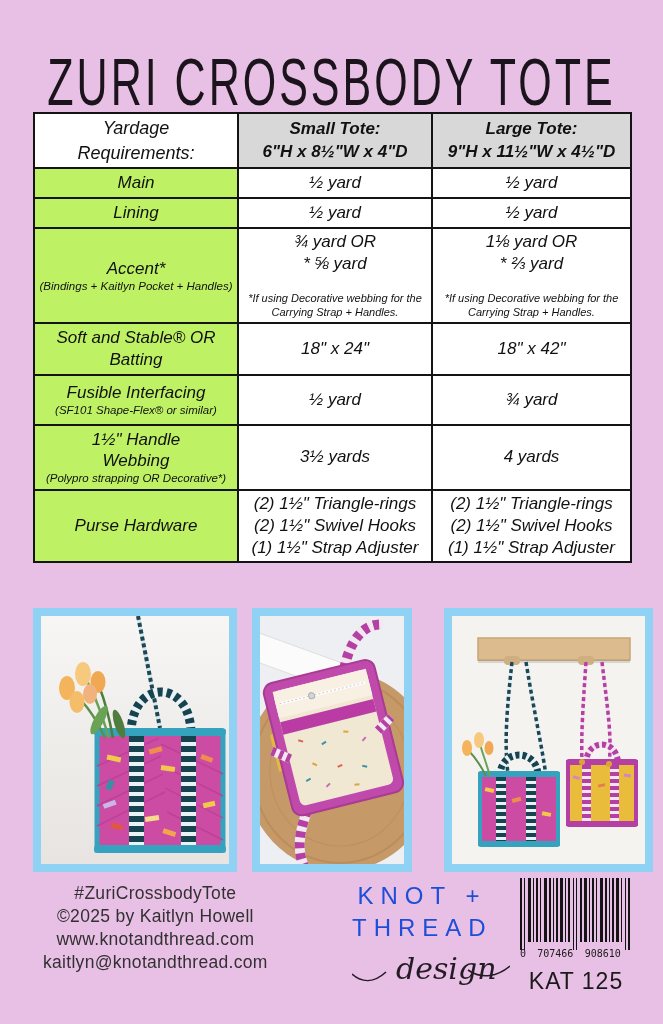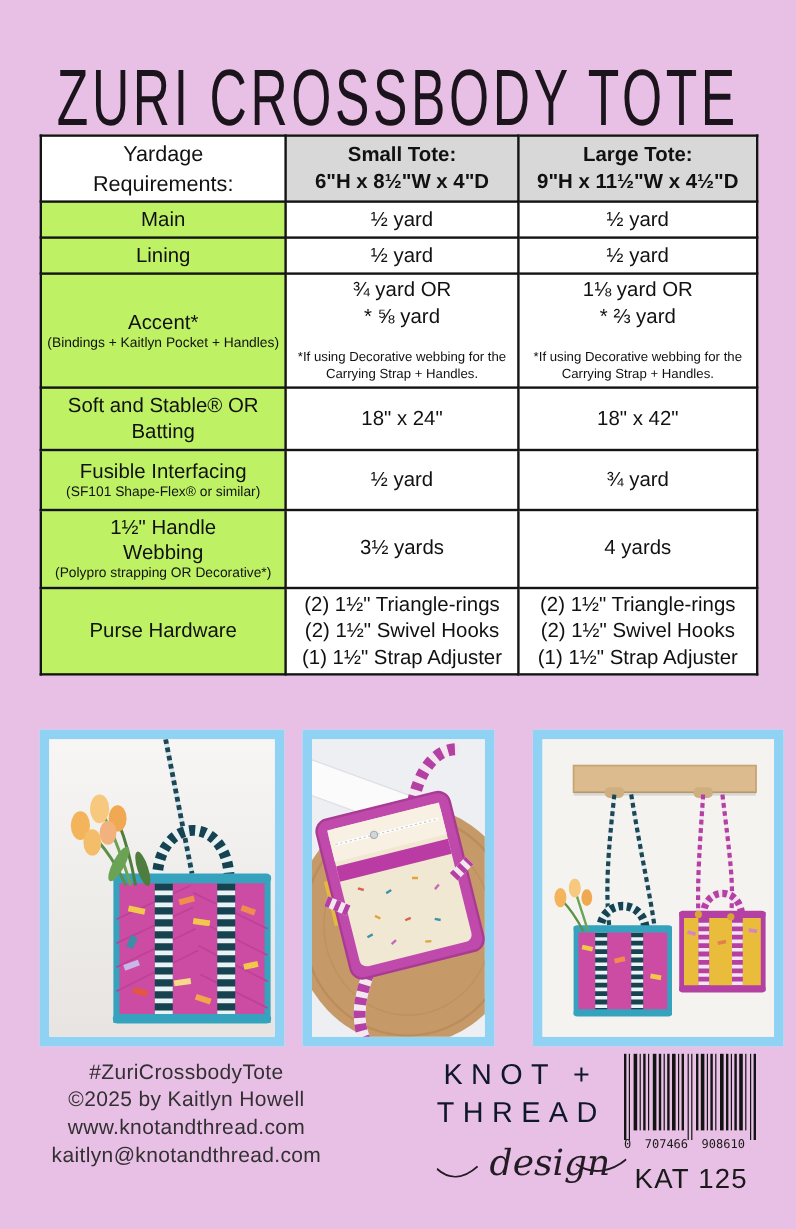--- a/index.html
+++ b/index.html
@@ -12,20 +12,21 @@
     font-size:43px;font-weight:400;letter-spacing:3px;color:#1c141c;
     transform:scaleY(1.55);transform-origin:top center;text-transform:uppercase;
     font-family:"Liberation Sans",sans-serif;
   }
 
   
   table.yardage{
     position:absolute;top:112px;left:33px;width:597px;
     border-collapse:collapse;table-layout:fixed;background:#fff;
     color:#111;
+    font-style:italic;
   }
   .yardage td,.yardage th{border:2px solid #141414;text-align:center;vertical-align:middle;padding:2px 4px;}
   .yardage th{font-size:17px;line-height:1.35;}
   th.hdr-yardage{background:#ffffff;font-weight:400;font-size:18px;}
   th.hdr-tote{background:#d8d8d8;font-weight:700;}
   td.rowlabel{background:#bef264;font-size:17px;line-height:1.25;}
   td.value{background:#ffffff;font-size:17px;line-height:1.3;}
   .cell-note{display:block;font-size:11.5px;line-height:1.15;margin-top:1px;}
   .foot-note{display:block;font-size:11px;line-height:1.25;margin-top:17px;}
   .vline{display:block;}
@@ -38,21 +39,21 @@
   .photo svg{display:block;}
   #photo-1{left:33px;width:188px;}
   #photo-2{left:252px;width:144px;}
   #photo-3{left:444px;width:193px;}
 
   
   .footer-left{
     position:absolute;left:43px;top:882px;
     font-size:17.5px;line-height:23px;color:#323032;letter-spacing:0.3px;text-align:center;
   }
-  .logo{position:absolute;left:364px;top:880px;width:140px;text-align:center;color:#0f172a;}
+  .logo{position:absolute;left:352px;top:880px;width:140px;text-align:center;color:#1d4ed8;}
   .logo-line{font-size:24px;font-weight:500;letter-spacing:7px;line-height:32px;white-space:nowrap;}
   .logo-script{margin-top:2px;}
 
   .barcode{position:absolute;left:518px;top:878px;width:116px;text-align:center;color:#1a1a1a;}
   .barcode-digits{display:flex;justify-content:space-between;align-items:flex-start;
     font-family:"DejaVu Sans Mono",monospace;font-size:10px;margin-top:-8px;padding:0 2px;}
   .kat-code{font-size:23px;font-weight:400;letter-spacing:1px;margin-top:9px;}
 </style>
 </head>
 <body>

